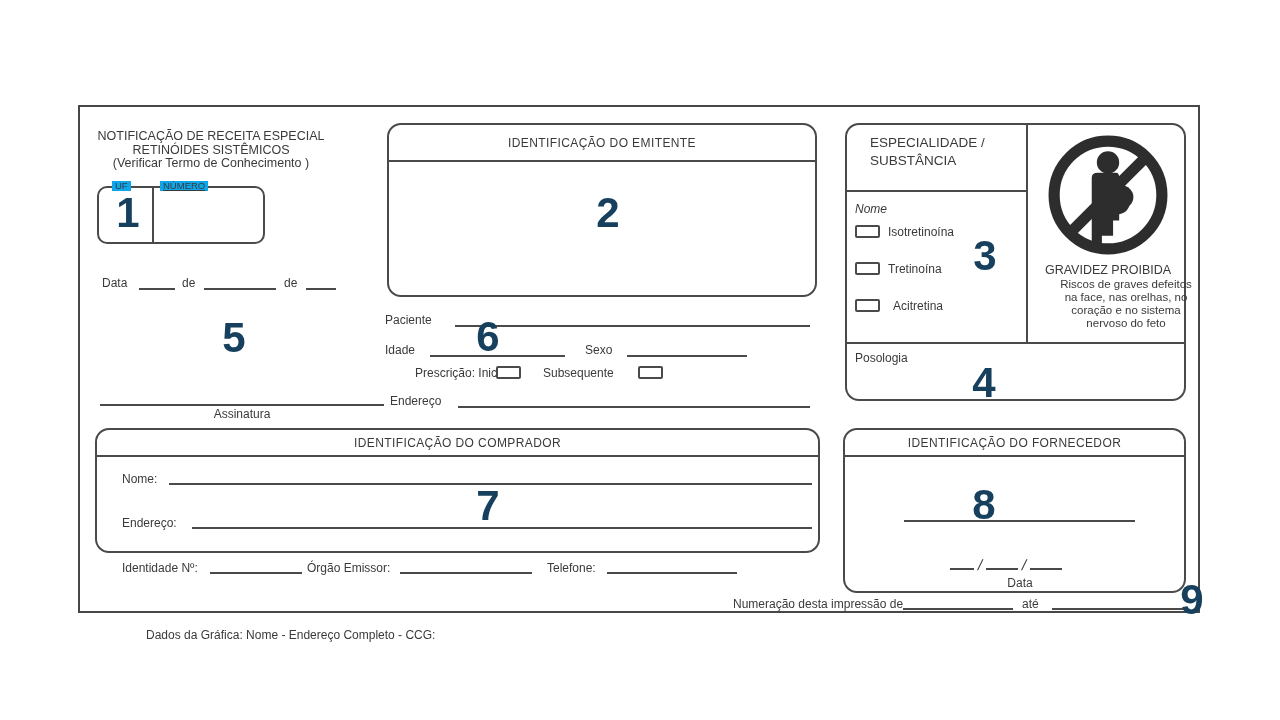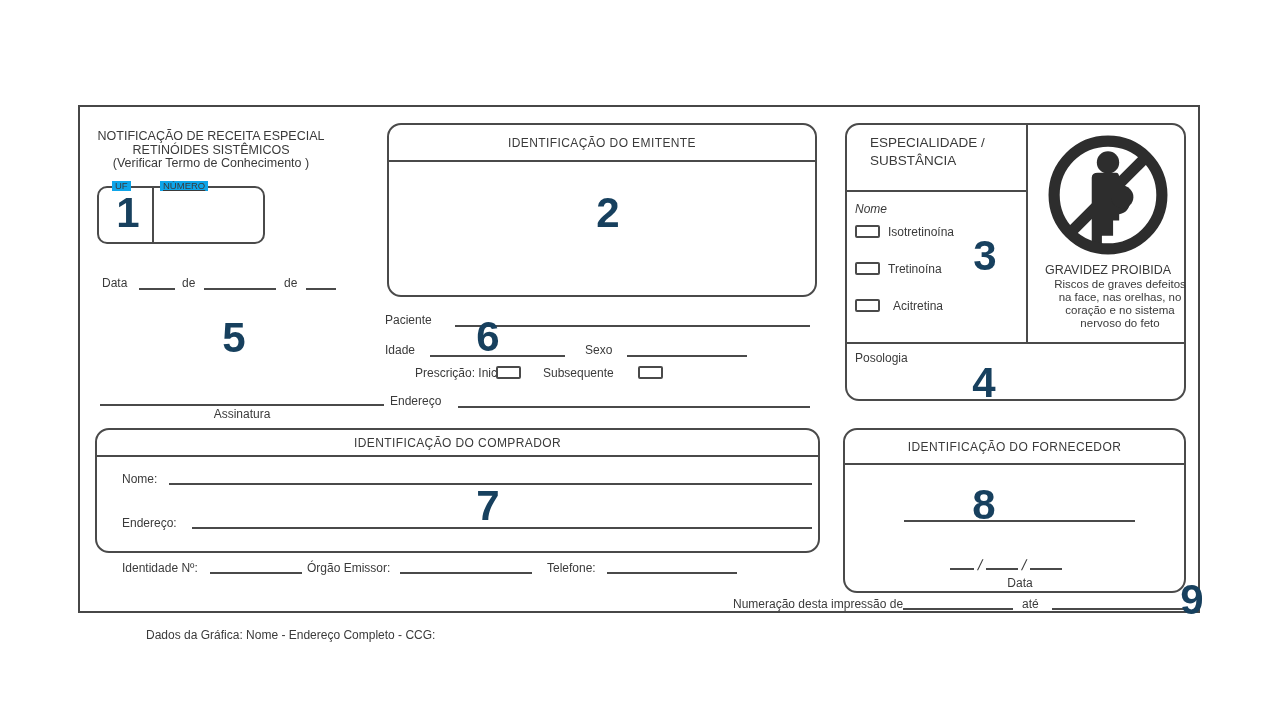--- a/index.html
+++ b/index.html
@@ -120,21 +120,21 @@
     <span class="lbl" style="left:46px;top:174px;">Acitretina</span>
 
     <svg viewBox="0 0 120 120" style="position:absolute;left:200px;top:9px;width:122px;height:122px;">
       <circle cx="60" cy="28" r="11" fill="#2d2d2d"></circle>
       <path d="M50 38 h18 q3 0 3 5 v4 q11 5 11 17 q0 13 -11 15 v6 h-6 v15 h-11 v15 h-10 v-72 q0 -5 6 -5 z" fill="#2d2d2d"></path>
       <circle cx="74" cy="62" r="11" fill="#2d2d2d"></circle>
       <line x1="21" y1="99" x2="99" y2="21" stroke="#2d2d2d" stroke-width="11"></line>
       <circle cx="60" cy="60" r="53" fill="none" stroke="#2d2d2d" stroke-width="11"></circle>
     </svg>
     <div class="warn-title" style="left:181px;top:138px;width:160px;">GRAVIDEZ PROIBIDA</div>
-    <div class="warn-lines" style="left:181px;top:153px;width:160px;padding-left:24px;">
+    <div class="warn-lines" style="left:187px;top:153px;width:160px;padding-left:24px;">
       <div>Riscos de graves defeitos</div>
       <div>na face, nas orelhas, no</div>
       <div>coração e no sistema</div>
       <div>nervoso do feto</div>
     </div>
 
     <div class="fline" style="left:0;top:217px;width:337px;"></div>
     <div class="lbl" style="left:8px;top:226px;">Posologia</div>
   </div>
 
@@ -146,21 +146,21 @@
     <span class="fline" style="left:95px;top:97px;width:620px;"></span>
     <span class="lbl" style="left:25px;top:131px;">Identidade Nº:</span>
     <span class="fline" style="left:113px;top:142px;width:92px;"></span>
     <span class="lbl" style="left:210px;top:131px;">Órgão Emissor:</span>
     <span class="fline" style="left:303px;top:142px;width:132px;"></span>
     <span class="lbl" style="left:450px;top:131px;">Telefone:</span>
     <span class="fline" style="left:510px;top:142px;width:130px;"></span>
   </div>
 
   <div class="box" style="left:843px;top:428px;width:343px;height:165px;">
-    <div class="box-header" style="height:35px;">IDENTIFICAÇÃO DO FORNECEDOR</div>
+    <div class="box-header" style="height:27px;">IDENTIFICAÇÃO DO FORNECEDOR</div>
     <span class="fline" style="left:59px;top:90px;width:231px;"></span>
     <div class="dategrp" style="left:105px;top:130px;">
       <span class="seg" style="width:24px;"></span>
       <span class="slash">/</span>
       <span class="seg" style="width:32px;"></span>
       <span class="slash">/</span>
       <span class="seg" style="width:32px;"></span>
     </div>
     <span class="lbl" style="left:60px;top:146px;width:230px;text-align:center;">Data</span>
   </div>

